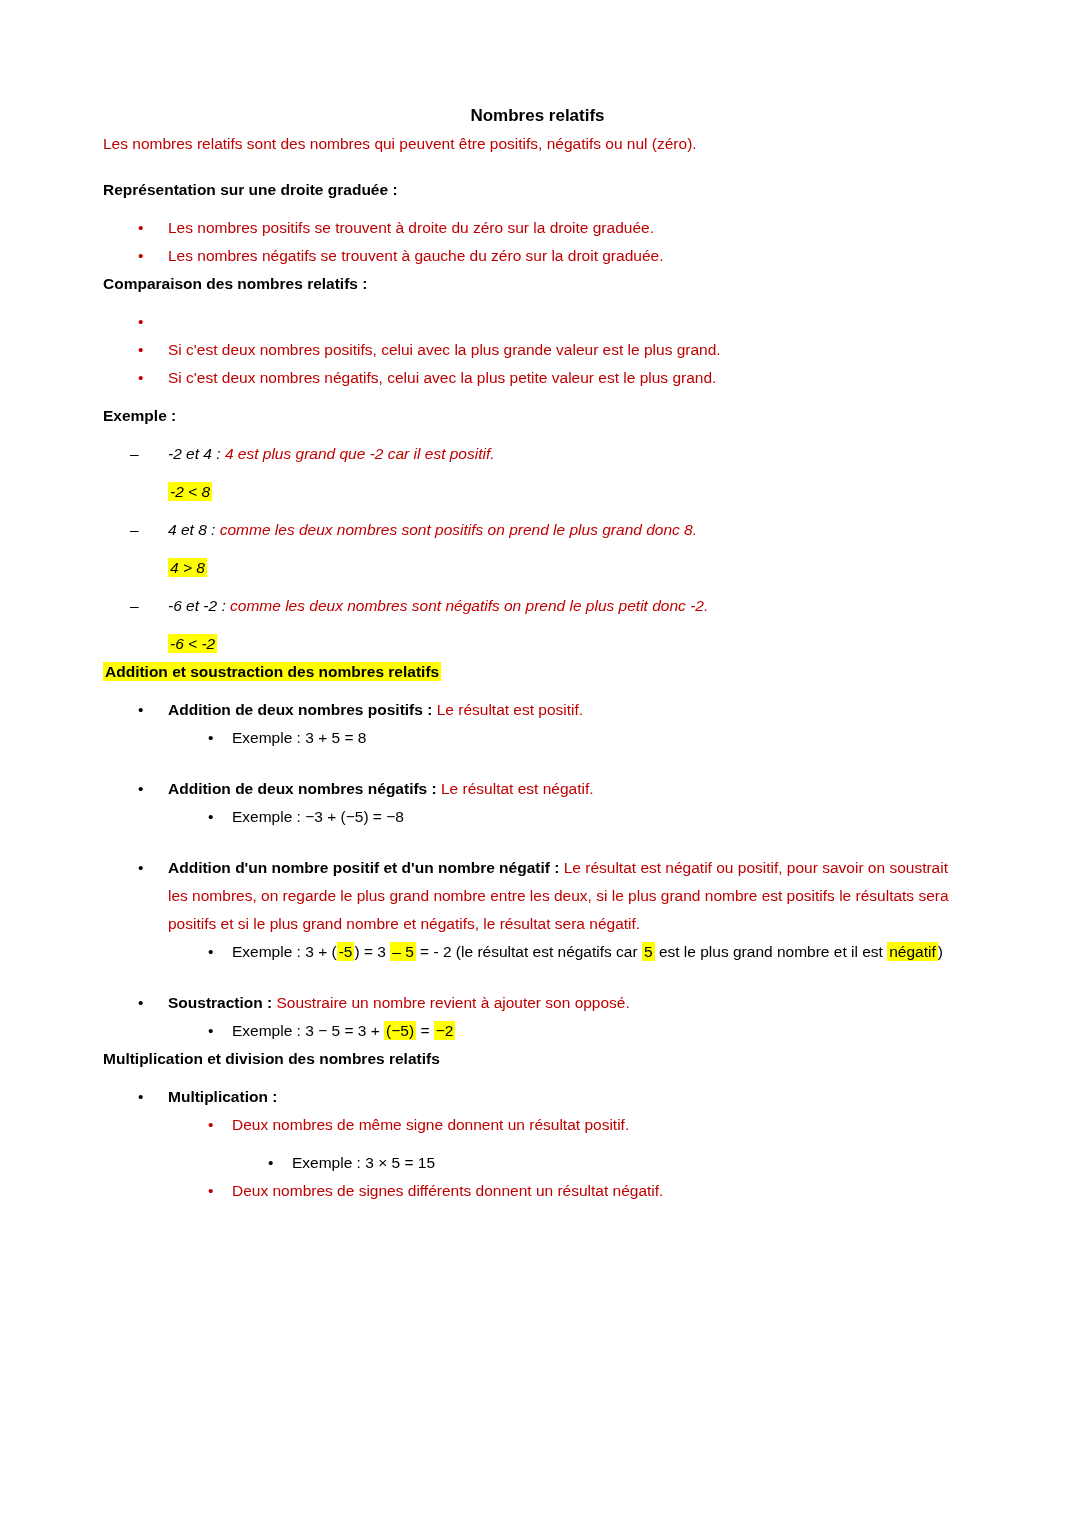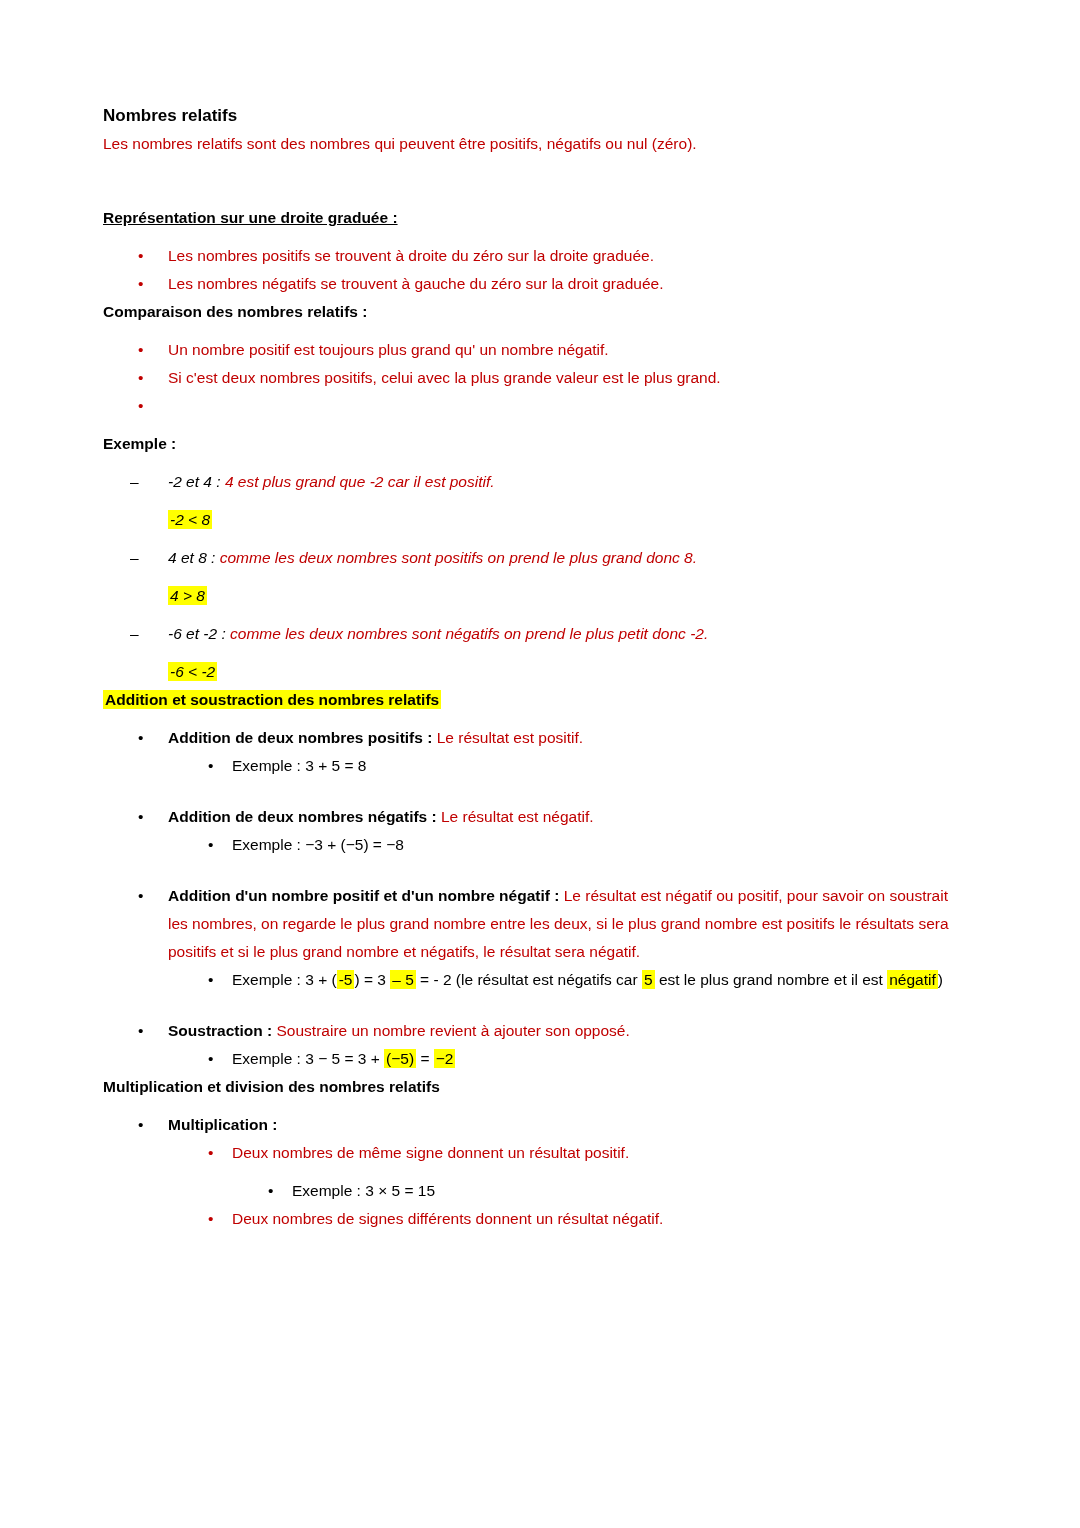--- a/index.html
+++ b/index.html
@@ -11,36 +11,36 @@
     padding: 102px 108px 80px 103px;
     background: var(--page, #ffffff);
     font-family: "Liberation Sans", sans-serif;
     font-size: 15.5px;
     line-height: 28px;
     color: var(--text, #000000);
   }
   .title {
     font-size: 17px;
     font-weight: bold;
-    text-align: left;
+    text-align: center;
     margin: 0;
     line-height: 28px;
   }
   .red  { color: var(--red, #c00000); }
   .bold { font-weight: bold; }
   .hl   { background: var(--highlight, #ffff00); padding: 1px 2px; }
   .heading { font-size: 15.5px; font-weight: bold; margin: 0; line-height: 28px; }
   .heading-hl { font-size: 15.5px; font-weight: bold; margin: 0; line-height: 28px; }
   .line { margin: 0; }
 
   
   .gap-line    { margin-top: 10px; }
   .gap-item    { margin-top: 23px; }
   .gap-section { }
-  .gap-big     { margin-top: 46px; text-decoration: underline; }
+  .gap-big     { margin-top: 18px; }
 
   
   .li1 { display: flex; align-items: flex-start; padding-left: 35px; }
   .li1 > .marker { width: 30px; flex: none; }
   .li2 { display: flex; align-items: flex-start; padding-left: 40px; }
   .li2 > .marker { width: 24px; flex: none; }
   .li3 { display: flex; align-items: flex-start; padding-left: 36px; }
   .li3 > .marker { width: 24px; flex: none; }
   .li-body { flex: 1 1 auto; min-width: 0; }
 
@@ -66,28 +66,28 @@
     <div class="li1">
       <span class="marker red">•</span>
       <span class="red">Les nombres négatifs se trouvent à gauche du zéro sur la droit graduée.</span>
     </div>
   </div>
 
   <h2 class="heading gap-section">Comparaison des nombres relatifs :</h2>
   <div class="gap-line">
     <div class="li1">
       <span class="marker red">•</span>
-      <span class="red">Un nombre positif est toujours plus grand qu' un nombre négatif.</span>
     </div>
     <div class="li1">
       <span class="marker red">•</span>
       <span class="red">Si c'est deux nombres positifs, celui avec la plus grande valeur est le plus grand.</span>
     </div>
     <div class="li1">
       <span class="marker red">•</span>
+      <span class="red">Si c'est deux nombres négatifs, celui avec la plus petite valeur est le plus grand.</span>
     </div>
   </div>
 
   <h2 class="heading gap-line">Exemple :</h2>
 
   <div class="dash-item gap-line">
     <span class="marker-dash">–</span>
     <div class="dash-body">
       <p class="line"><span>-2 et 4 : </span><span class="red">4 est plus grand que -2 car il est positif.</span></p>
       <p class="line gap-line"><span class="hl">-2 &lt; 8</span></p>

